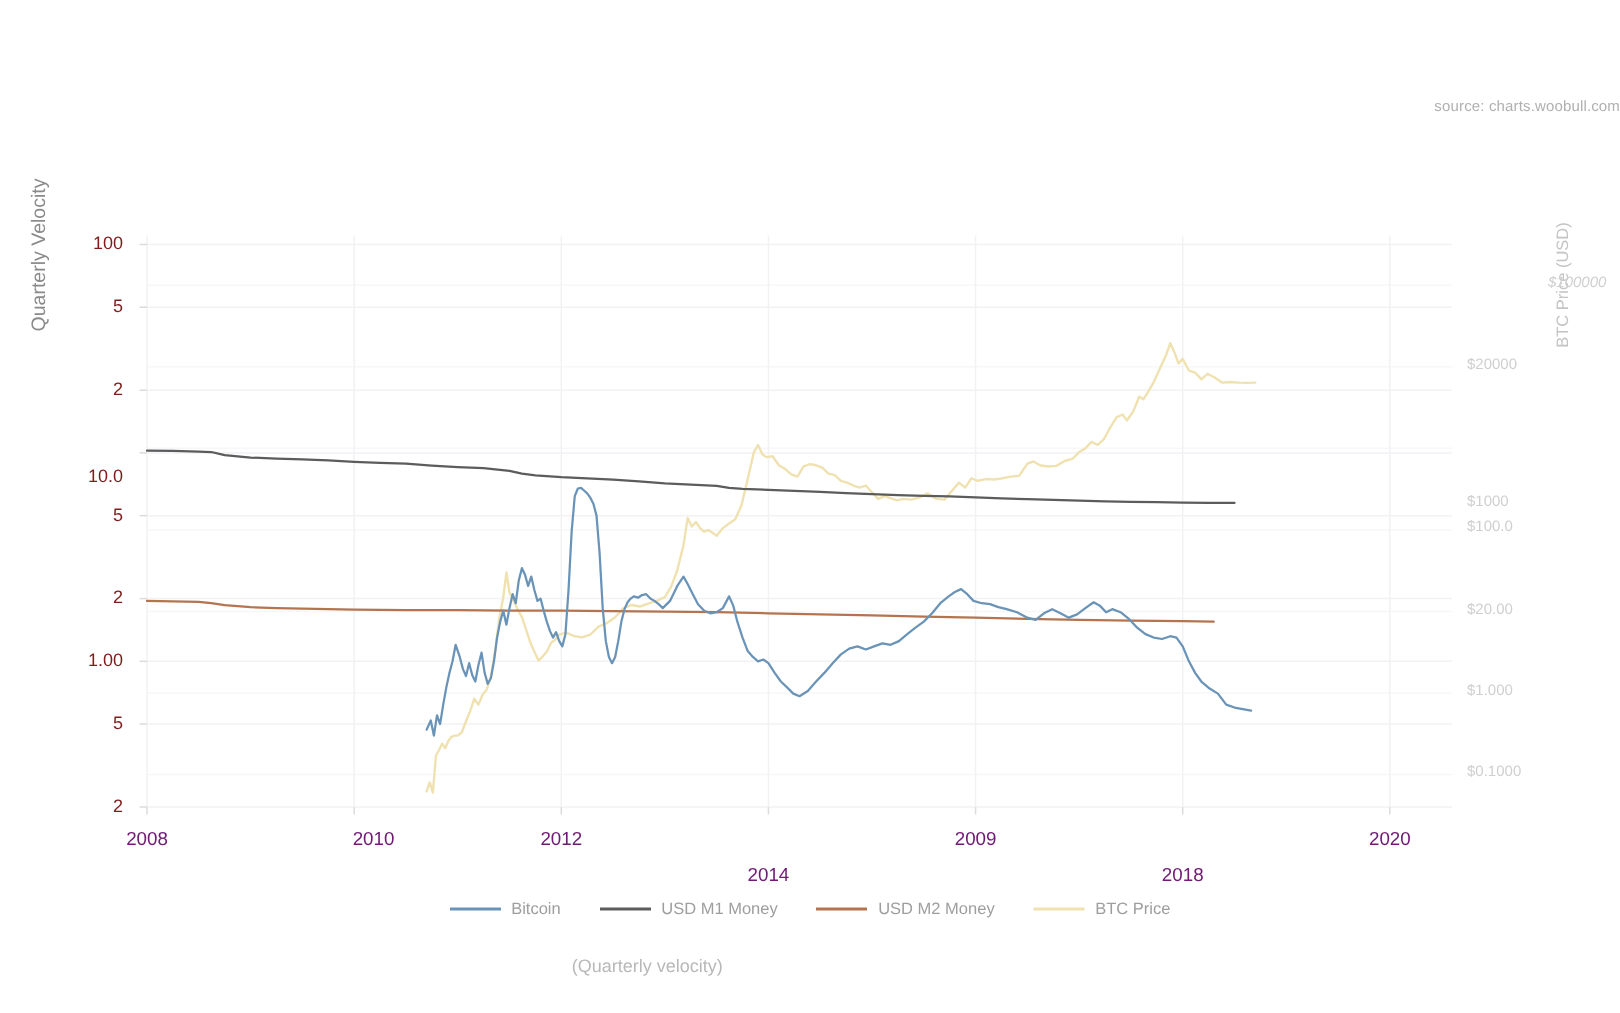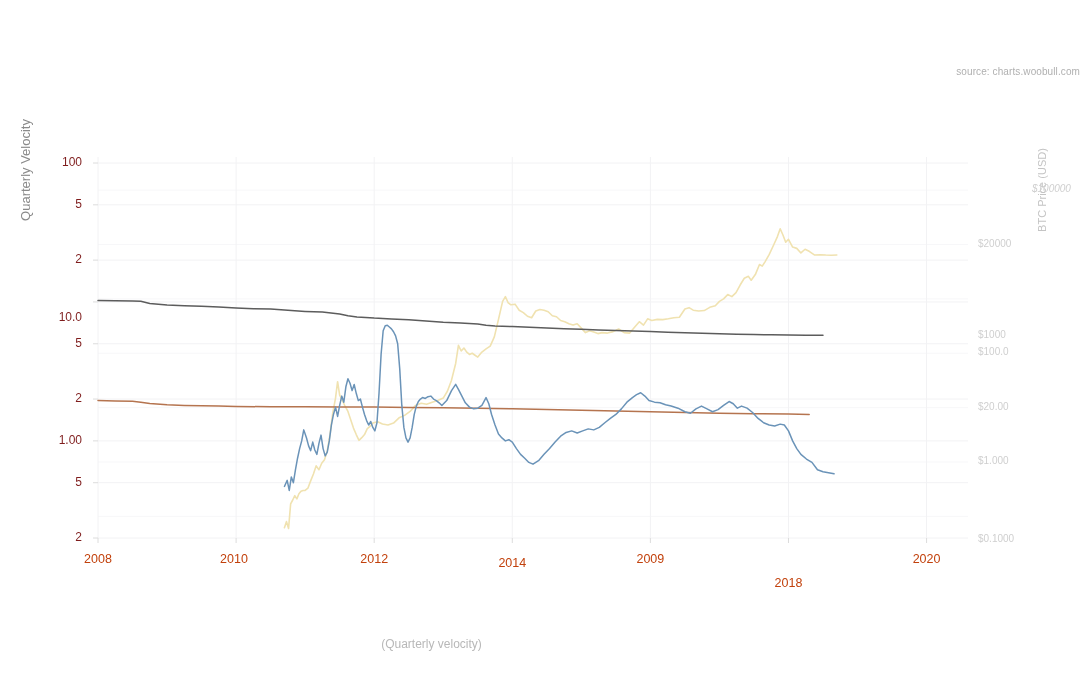--- a/index.html
+++ b/index.html
@@ -86,21 +86,21 @@
   }
   .tick-right {
     text-align: left;
     width: 90px;
     color: #cfcfcf;
     font-size: 10px;
   }
   .tick-x {
     text-align: center;
     width: 60px;
-    color: #c2410c;
+    color: #701a75;
     font-size: 12.5px;
   }
   .legend {
     position: absolute;
     left: 0;
     top: 600px;
     width: 1080px;
     display: flex;
     justify-content: center;
     align-items: center;
@@ -191,26 +191,44 @@
       <div class="tick-label tick-left" style="left: 26px; top: 391.058px;">2</div>
       <div class="tick-label tick-left" style="left: 26px; top: 432.884px; text-align: right;">1.00</div>
       <div class="tick-label tick-left" style="left: 26px; top: 474.709px;">5</div>
       <div class="tick-label tick-left" style="left: 26px; top: 530px;">2</div>
       <div class="tick-label tick-right" style="left: 1032px; top: 183.166px; font-style: italic;">$100000</div>
       <div class="tick-label tick-right" style="left: 978px; top: 237.533px;">$20000</div>
       <div class="tick-label tick-right" style="left: 978px; top: 291.899px; margin-top: 37px;">$1000</div>
       <div class="tick-label tick-right" style="left: 978px; top: 346.266px;">$100.0</div>
       <div class="tick-label tick-right" style="left: 978px; top: 400.632px;">$20.00</div>
       <div class="tick-label tick-right" style="left: 978px; top: 454.999px;">$1.000</div>
-      <div class="tick-label tick-right" style="left: 978px; top: 509.365px; margin-top: 24px;">$0.1000</div>
+      <div class="tick-label tick-right" style="left: 978px; top: 509.365px;">$0.1000</div>
       <div class="tick-label tick-x" style="left: 68px; top: 552px;">2008</div>
-      <div class="tick-label tick-x" style="left: 204px; top: 552px;">2010</div>
+      <div class="tick-label tick-x" style="left: 219px; top: 552px;">2010</div>
       <div class="tick-label tick-x" style="left: 344.19px; top: 552px;">2012</div>
-      <div class="tick-label tick-x" style="left: 482.286px; top: 556px;">2014</div>
+      <div class="tick-label tick-x" style="left: 482.286px; top: 576px;">2014</div>
       <div class="tick-label tick-x" style="left: 620.381px; top: 552px;">2009</div>
       <div class="tick-label tick-x" style="left: 758.476px; top: 576px;">2018</div>
       <div class="tick-label tick-x" style="left: 896.571px; top: 552px;">2020</div>
     </div>
 
+  <div class="chart-legend legend" id="legend">
+      <div class="legend-item">
+        <span class="legend-swatch" style="border-top-color: rgb(106, 147, 184);"></span>
+        <span>Bitcoin</span>
+      </div>
+      <div class="legend-item">
+        <span class="legend-swatch" style="border-top-color: rgb(92, 92, 92);"></span>
+        <span>USD M1 Money</span>
+      </div>
+      <div class="legend-item">
+        <span class="legend-swatch" style="border-top-color: rgb(181, 116, 79);"></span>
+        <span>USD M2 Money</span>
+      </div>
+      <div class="legend-item">
+        <span class="legend-swatch" style="border-top-color: rgb(240, 226, 176);"></span>
+        <span>BTC Price</span>
+      </div>
+    </div>
 
   <div class="xaxis-caption">(Quarterly velocity)</div>
 
 </div>
 
 </body></html>

